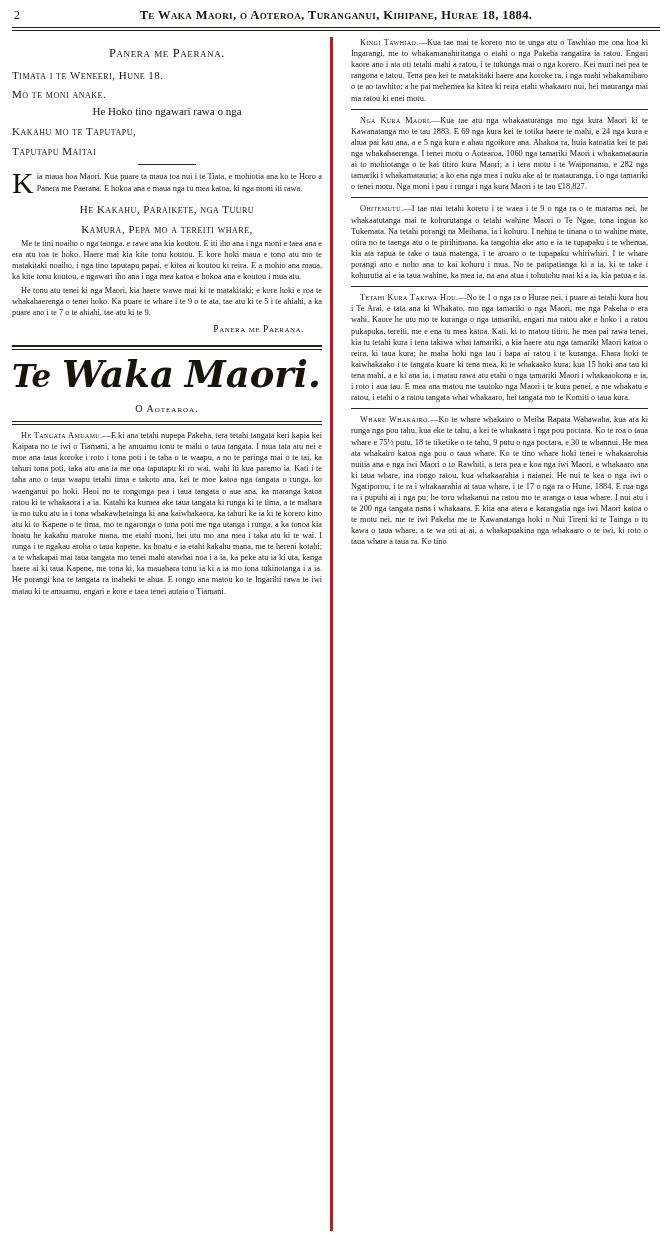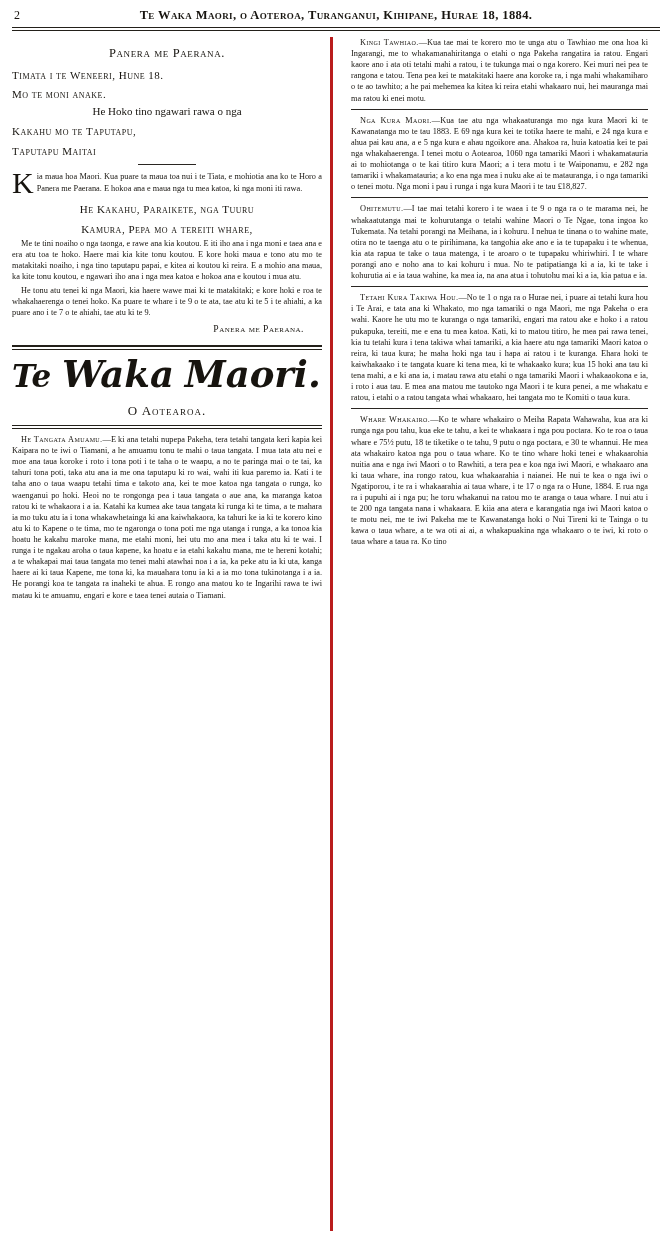--- a/index.html
+++ b/index.html
@@ -130,21 +130,21 @@
     font-weight: bold;
     font-size: 31px;
     letter-spacing: 0px;
     margin: 0 0 2px 0;
     font-style: italic;
   }
   .gothic span.big { font-size: 37px; }
   .sub-title {
     text-align: center;
     font-variant: small-caps;
-    font-size: 13px;
+    font-size: 10px;
     letter-spacing: 1px;
     margin: 1px 0 6px 0;
   }
   .date-line {
     text-align: center;
     font-variant: small-caps;
     font-size: 10px;
     letter-spacing: .6px;
     margin: 6px 0 7px 0;
   }

